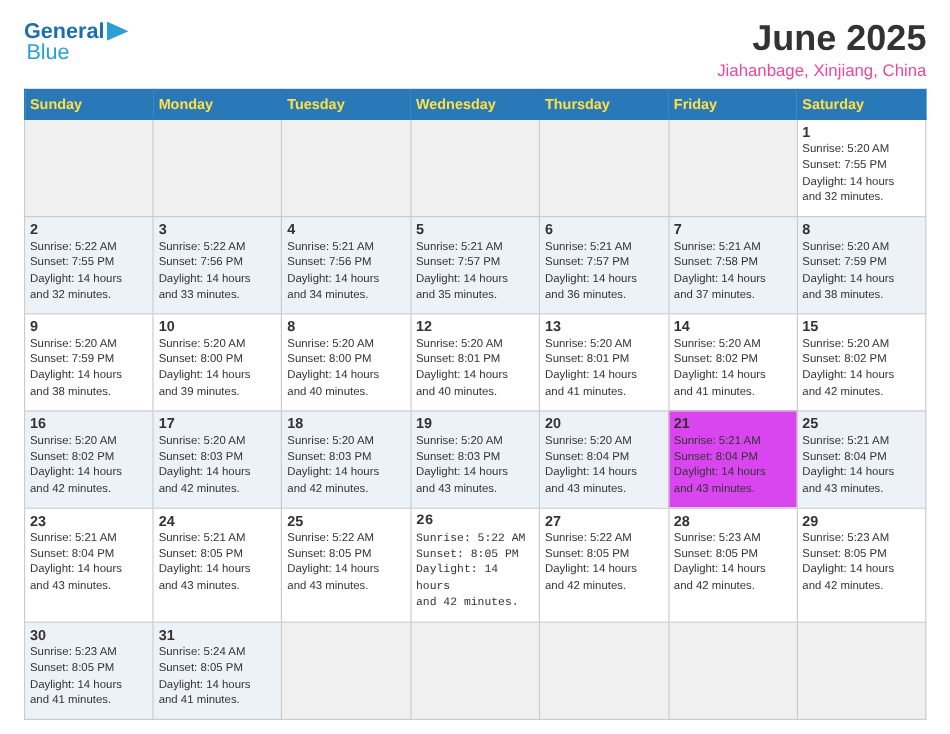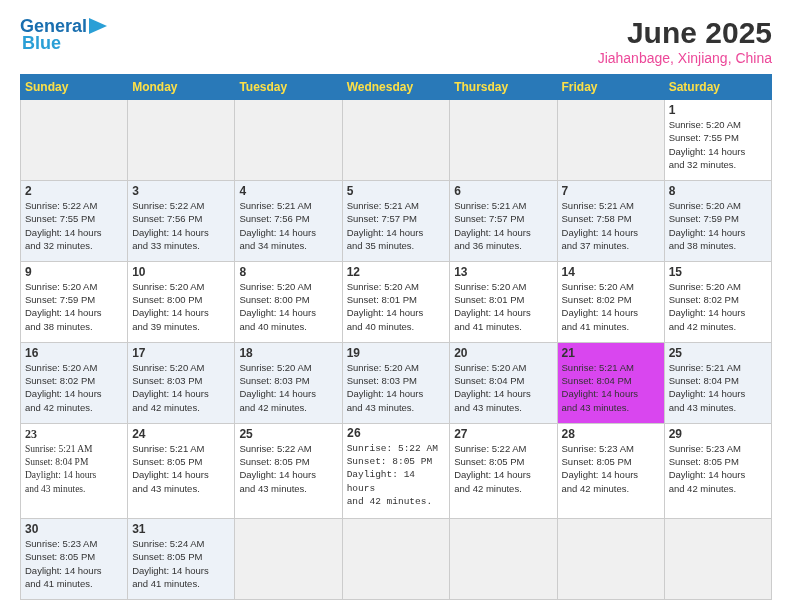--- a/index.html
+++ b/index.html
@@ -93,21 +93,21 @@
     <div class="logo">
       <div style="display:flex; align-items:center;">
         <span class="logo-text">
           <span class="blue">General</span>
         </span>
         <svg width="22" height="16" viewBox="0 0 22 16" style="margin-left:2px; margin-top:-2px;">
           <polygon points="0,0 18,8 0,16" fill="#2a9fd6"></polygon>
         </svg>
       </div>
       <div style="display:flex; align-items:center; margin-top:-4px; margin-left:2px;">
-        <span class="logo-text" style="color:#2a9fd6; font-size:18px; font-weight:bold;">Blue</span>
+        <span class="logo-text" style="color:#2a9fd6; font-size:18px; font-weight:normal;">Blue</span>
       </div>
     </div>
     <div class="title-block">
       <div class="month-title">June 2025</div>
       <div class="location">Jiahanbage, Xinjiang, China</div>
     </div>
   </div>
 
   <table class="calendar">
     <thead>
@@ -218,21 +218,21 @@
           <td style="background: #d946ef;">
             <span class="day-num">21</span>
             <div class="day-info">Sunrise: 5:21 AM<br>Sunset: 8:04 PM<br>Daylight: 14 hours<br>and 43 minutes.</div>
           </td>
           <td style="background: rgb(237, 242, 248);">
             <span class="day-num">25</span>
             <div class="day-info">Sunrise: 5:21 AM<br>Sunset: 8:04 PM<br>Daylight: 14 hours<br>and 43 minutes.</div>
           </td>
         </tr>
         <tr>
-          <td style="background: rgb(255, 255, 255); font-family: Liberation Serif, serif;">
+          <td style="background: rgb(255, 255, 255);">
             <span class="day-num">23</span>
             <div class="day-info">Sunrise: 5:21 AM<br>Sunset: 8:04 PM<br>Daylight: 14 hours<br>and 43 minutes.</div>
           </td>
           <td style="background: rgb(255, 255, 255);">
             <span class="day-num">24</span>
             <div class="day-info">Sunrise: 5:21 AM<br>Sunset: 8:05 PM<br>Daylight: 14 hours<br>and 43 minutes.</div>
           </td>
           <td style="background: rgb(255, 255, 255);">
             <span class="day-num">25</span>
             <div class="day-info">Sunrise: 5:22 AM<br>Sunset: 8:05 PM<br>Daylight: 14 hours<br>and 43 minutes.</div>

